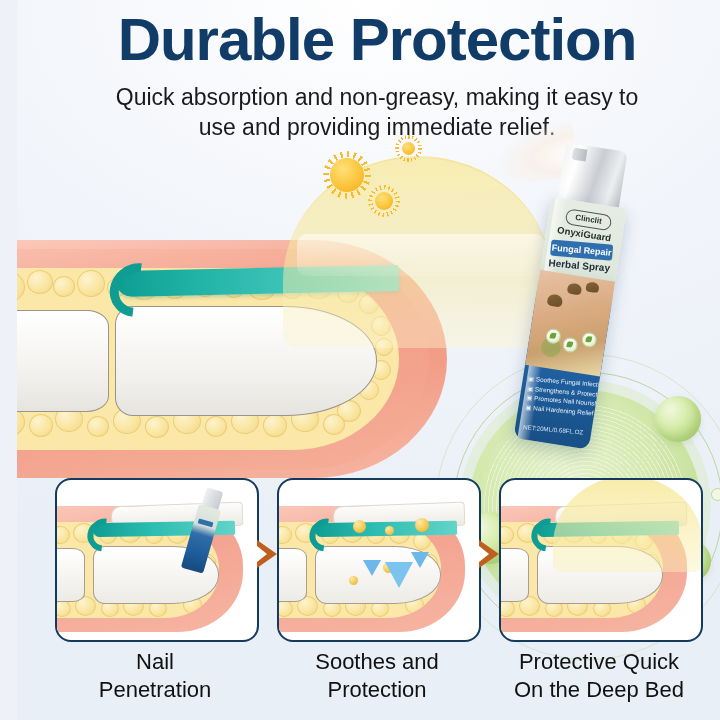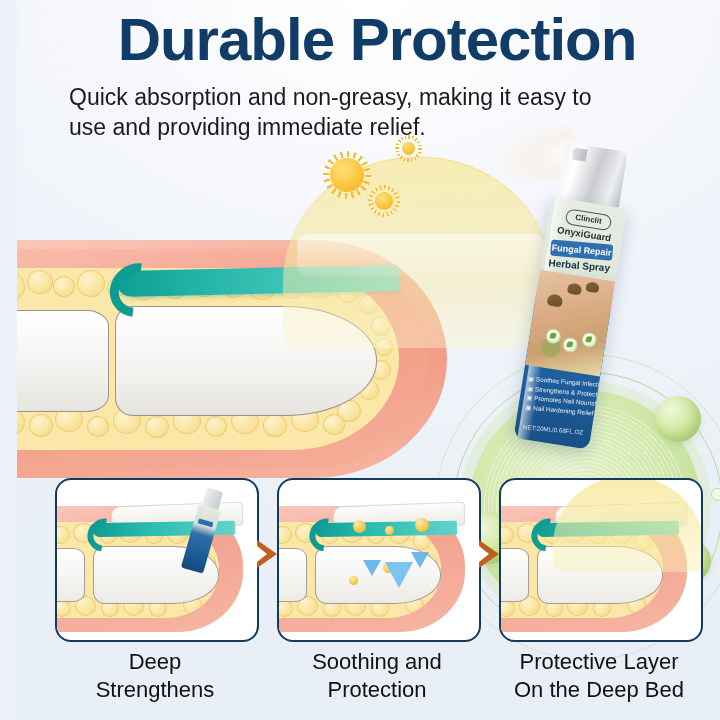--- a/index.html
+++ b/index.html
@@ -15,21 +15,21 @@
     margin-left: 17px;
   }
 
   
   .headline{
     position:absolute;left:0;top:8px;width:720px;text-align:center;
     font-size:60px;line-height:64px;font-weight:bold;
     color:#123c68;letter-spacing:-1px;white-space:nowrap;
   }
   .subtitle{
-    position:absolute;left:52px;top:82px;width:600px;
+    position:absolute;left:60px;top:82px;width:600px;text-align:center;
     font-size:23px;line-height:30px;color:#1b1b1b;
   }
 
   
   .hero{position:absolute;left:0;top:140px;width:720px;height:340px;}
 
   
   .disc{
     position:absolute;left:452px;top:250px;width:232px;height:232px;
     border-radius:50%;
@@ -470,25 +470,25 @@
         <div class="m-bone m-bone-p"></div>
         <div class="m-bone m-bone-d"></div>
         <div class="m-nailwhite"></div>
         <div class="m-nail"></div>
         <div class="m-hook"></div>
         <div class="m-dome"></div>
       </div>
     </div>
 
     <div class="caption c1">
-      <div>Deep</div>
-      <div>Strengthens</div>
+      <div>Nail</div>
+      <div>Penetration</div>
     </div>
     <div class="caption c2">
-      <div>Soothing and</div>
+      <div>Soothes and</div>
       <div>Protection</div>
     </div>
     <div class="caption c3">
-      <div>Protective Layer</div>
+      <div>Protective Quick</div>
       <div>On the Deep Bed</div>
     </div>
   </div>
 </div>
 
 </body></html>

